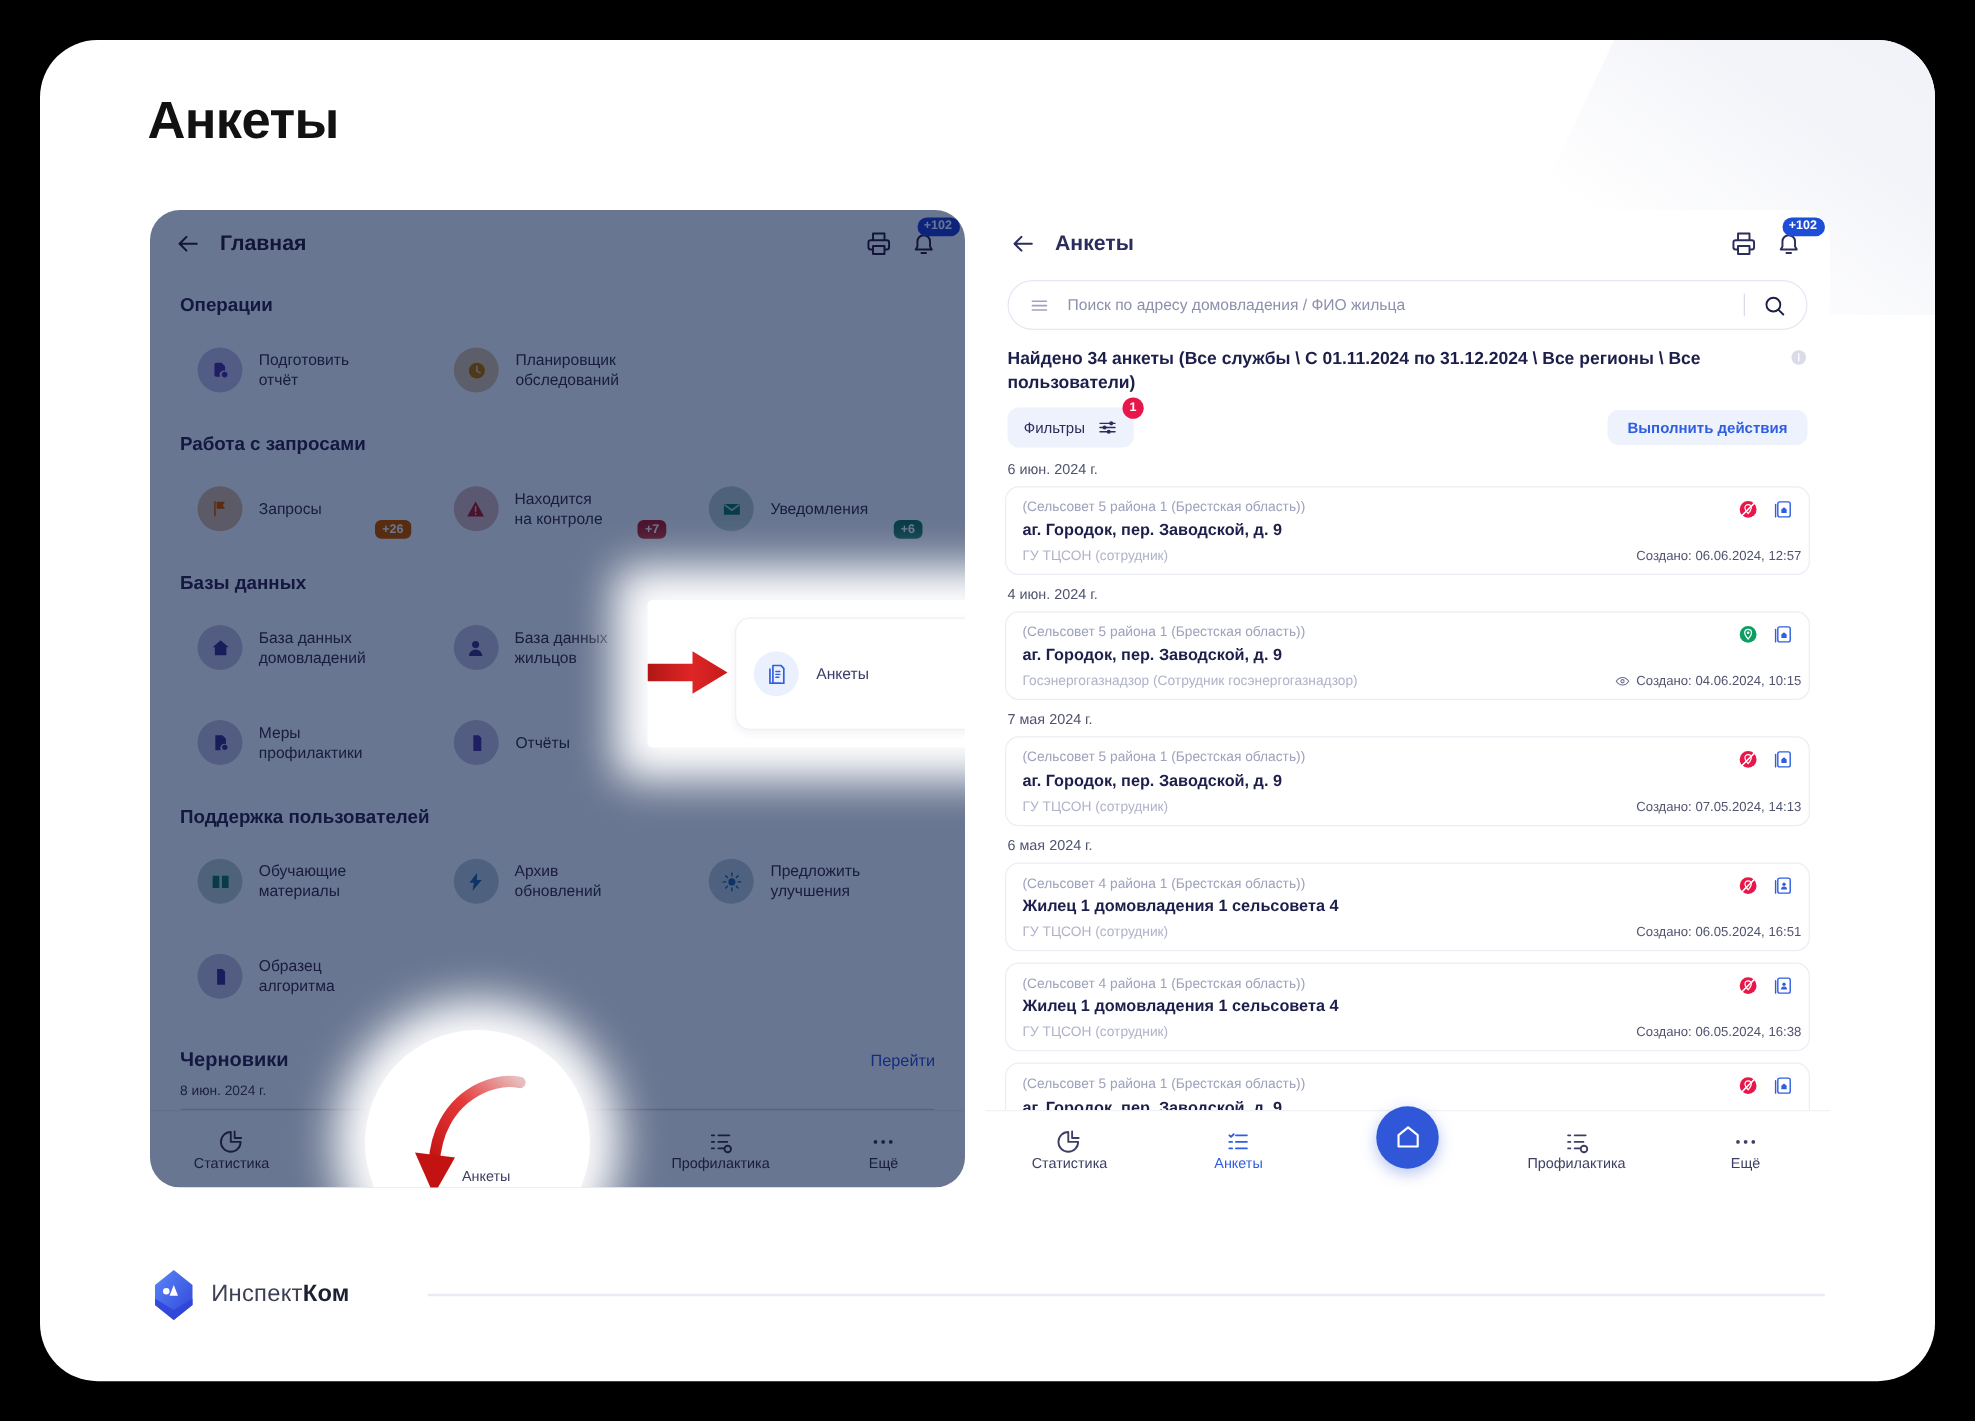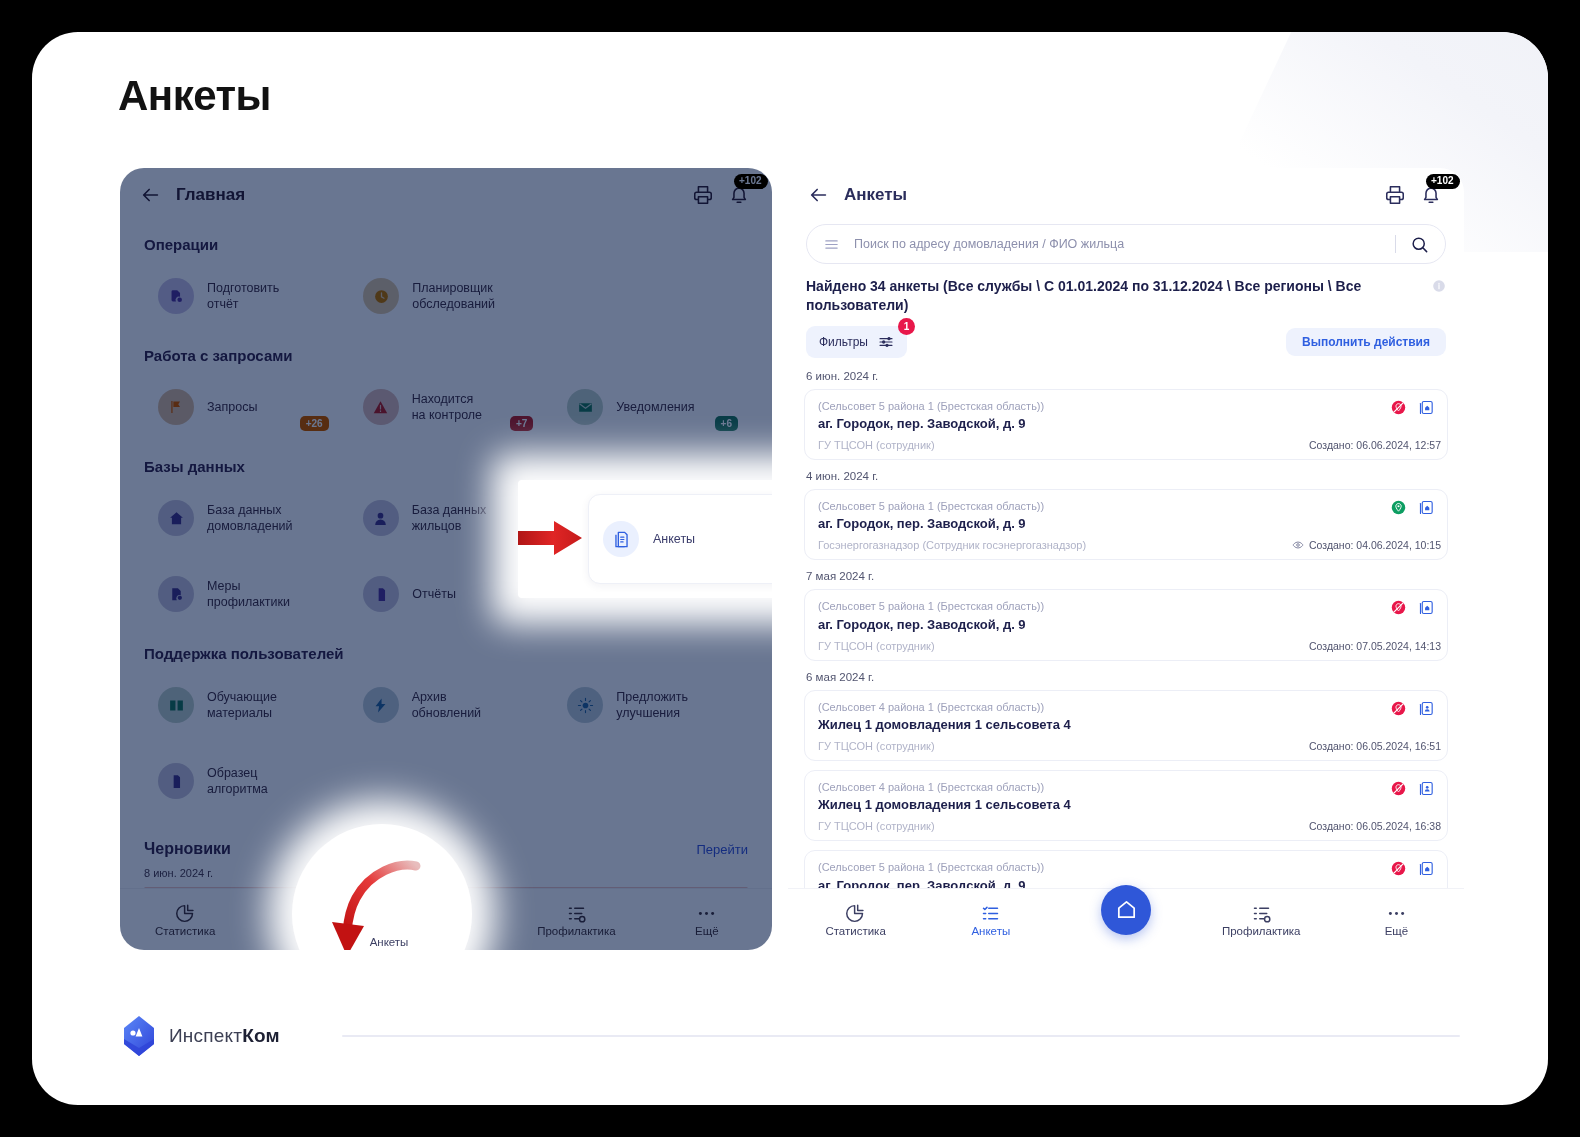--- a/index.html
+++ b/index.html
@@ -48,21 +48,21 @@
     padding:0 22px 0 20px; gap:14px;
   }
   .back-arrow { width:22px; height:22px; flex:0 0 auto; }
   .dev-title { font-size:17px; font-weight:600; color:#2b2d5c; }
   .hdr-spacer { flex:1 1 auto; }
   .hdr-icons { display:flex; align-items:center; gap:14px; position:relative;}
   .ico-btn { width:22px; height:22px; display:block; }
   .bell-wrap { position:relative; }
   .bell-badge {
     position:absolute; top:-10px; left:6px;
-    background:#000000; color:#fff; font-size:10px; font-weight:bold;
+    background:#1d4ed8; color:#fff; font-size:10px; font-weight:bold;
     padding:2px 6px 2px 5px; border-radius:9px; line-height:1.05;
     white-space:nowrap;
   }
 
   
   .home-body { padding:4px 24px 0 24px; }
   .sec-title {
     font-size:15px; font-weight:700; color:#2f3270;
     margin:18px 0 10px 0;
   }
@@ -528,21 +528,21 @@
             <span class="srch-ph">Поиск по адресу домовладения / ФИО жильца</span>
             <span class="srch-div"></span>
             <svg viewBox="0 0 24 24" width="19" height="19" fill="none" stroke="#1d1f4b" stroke-width="1.9" stroke-linecap="round">
                 <circle cx="11" cy="11" r="7"></circle>
                 <path d="M16.5 16.5L21 21"></path>
               </svg>
           </div>
         </div>
 
         <div class="found">
-          <span class="found-txt">Найдено 34 анкеты (Все службы \ С 01.01.2024 по 31.12.2024 \ Все регионы \ Все пользователи)</span>
+          <span class="found-txt">Найдено 34 анкеты (Все службы \ С 01.11.2024 по 31.12.2024 \ Все регионы \ Все пользователи)</span>
           <svg class="info-dot" viewBox="0 0 24 24">
               <circle cx="12" cy="12" r="10" fill="#d9dbe9"></circle>
               <path d="M12 10.5v6M12 7.3v1.4" stroke="#fff" stroke-width="2" stroke-linecap="round"></path>
             </svg>
         </div>
 
         <div class="actions-row">
           <div class="filters-btn">
             <span>Фильтры</span>
             <svg viewBox="0 0 24 24" width="16" height="16" fill="none" stroke="#2b2d5c" stroke-width="1.7" stroke-linecap="round">

